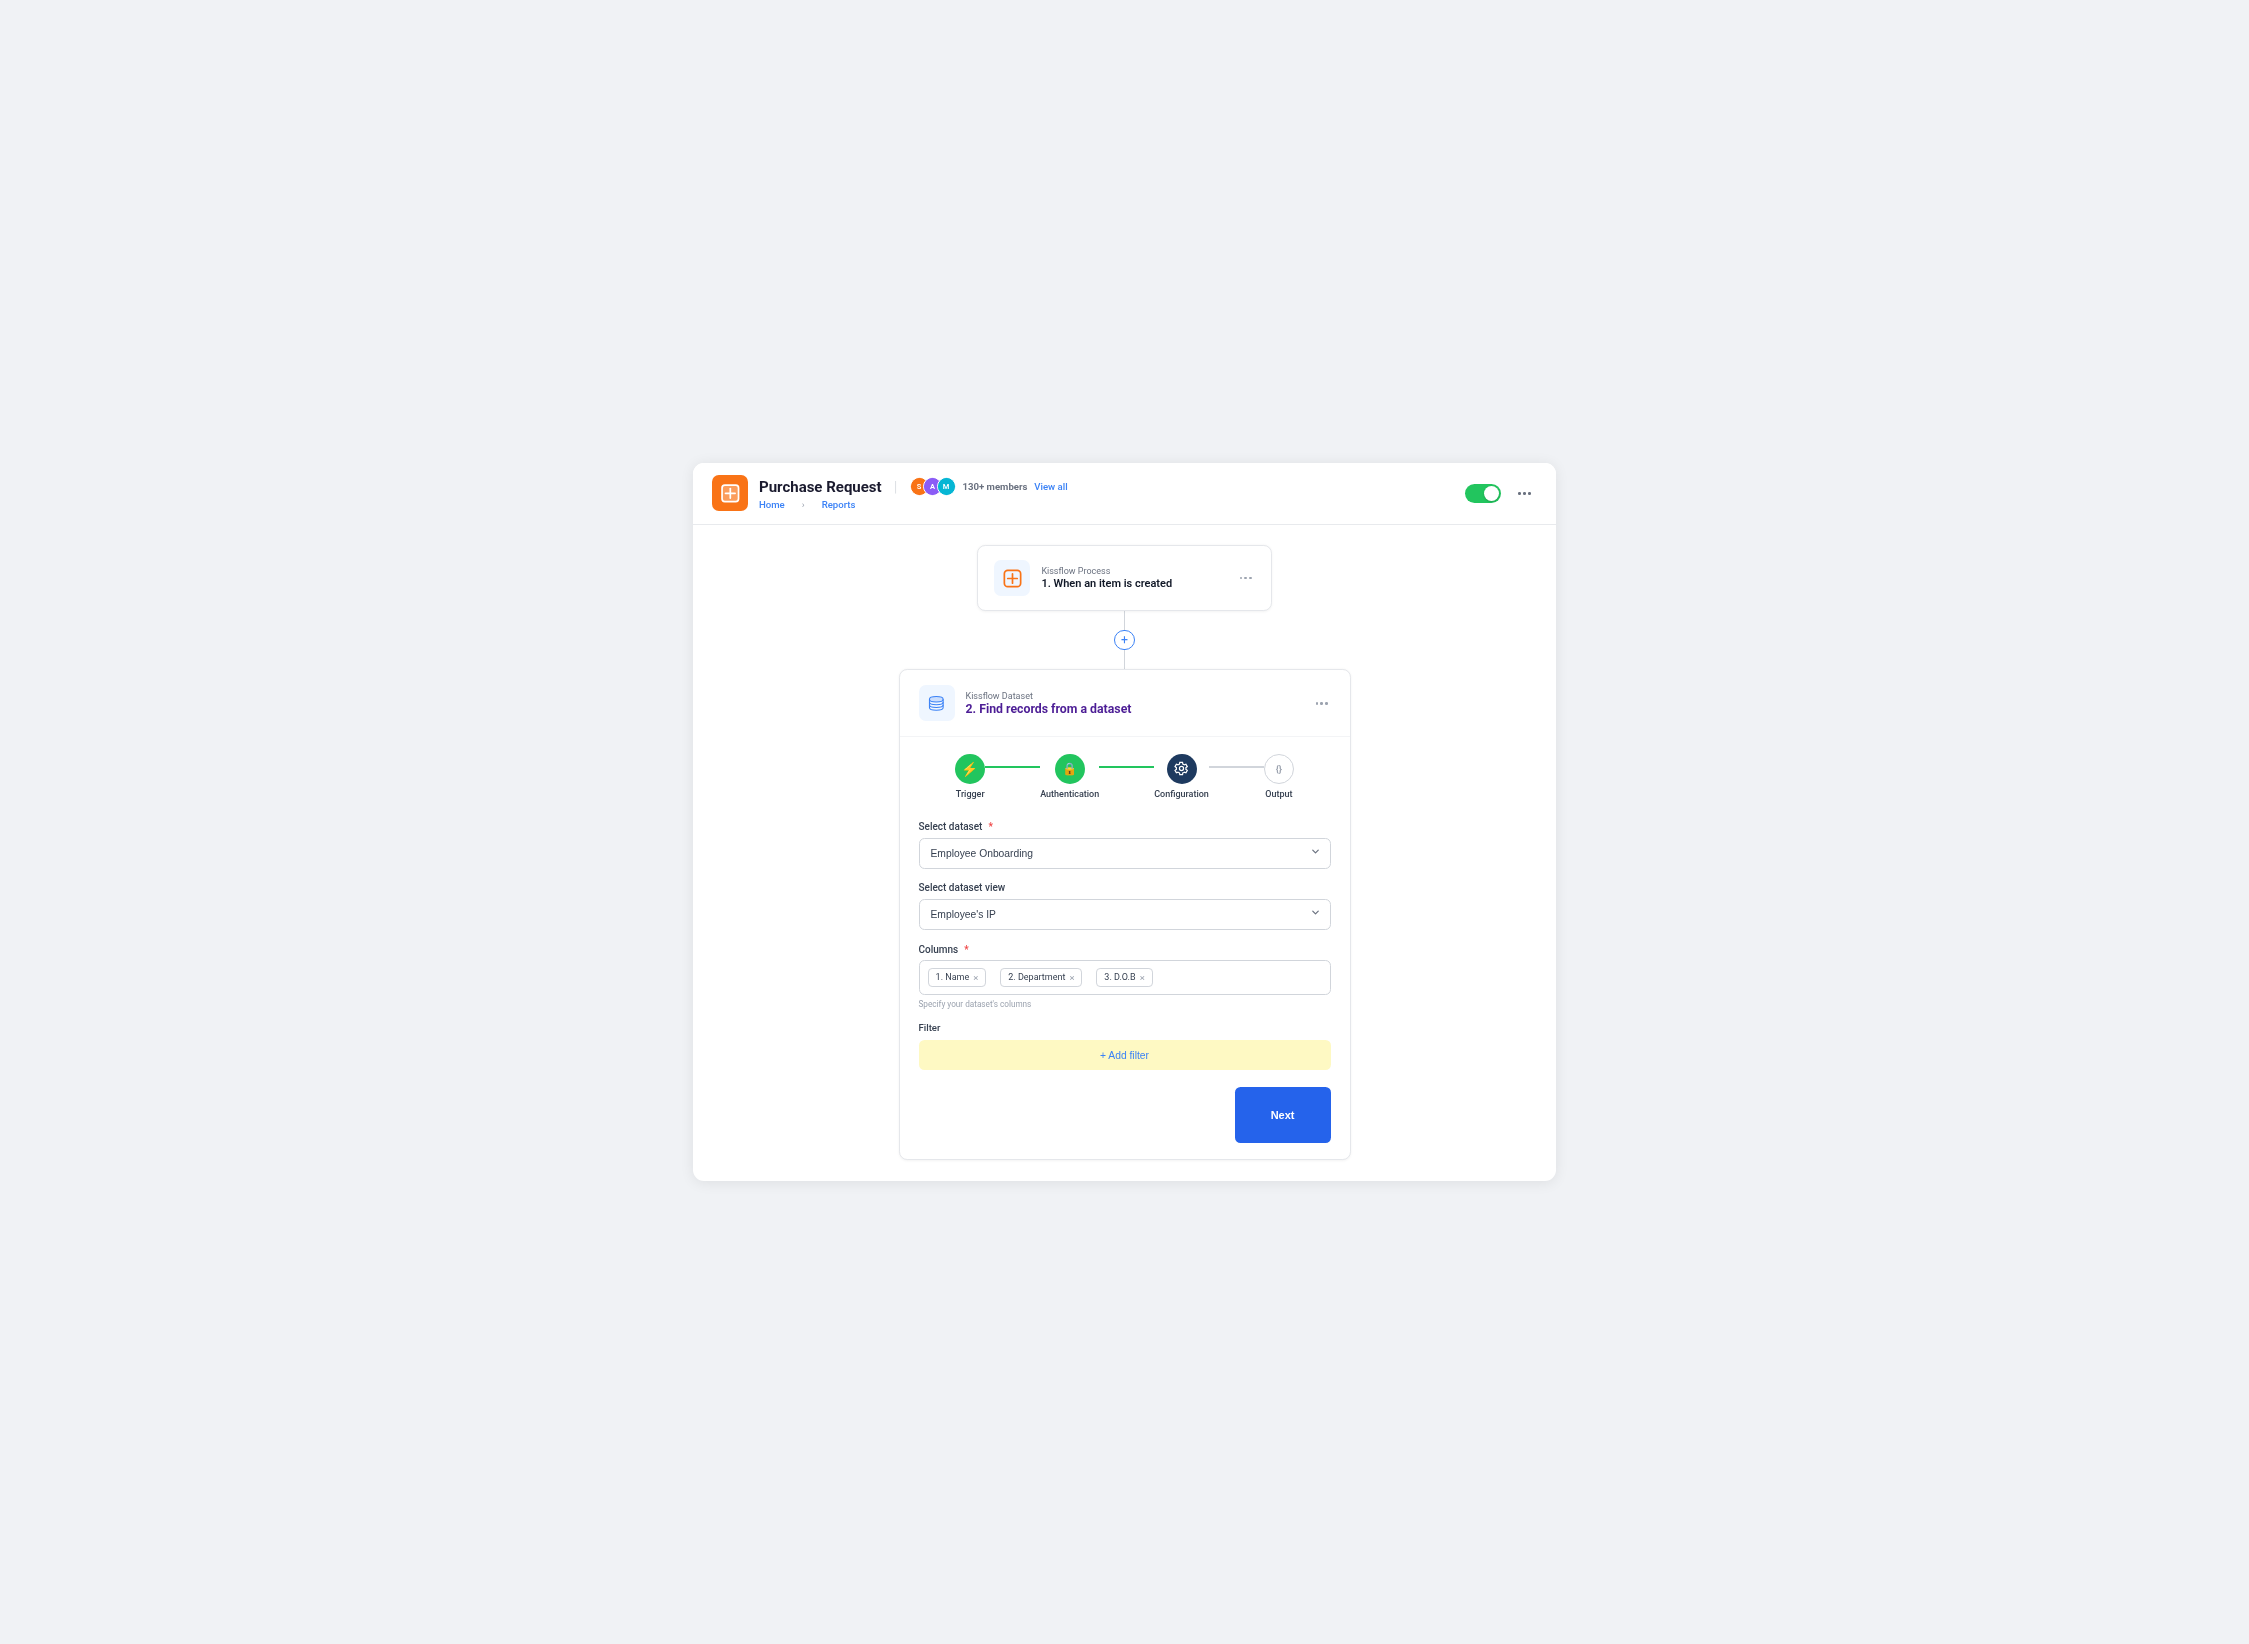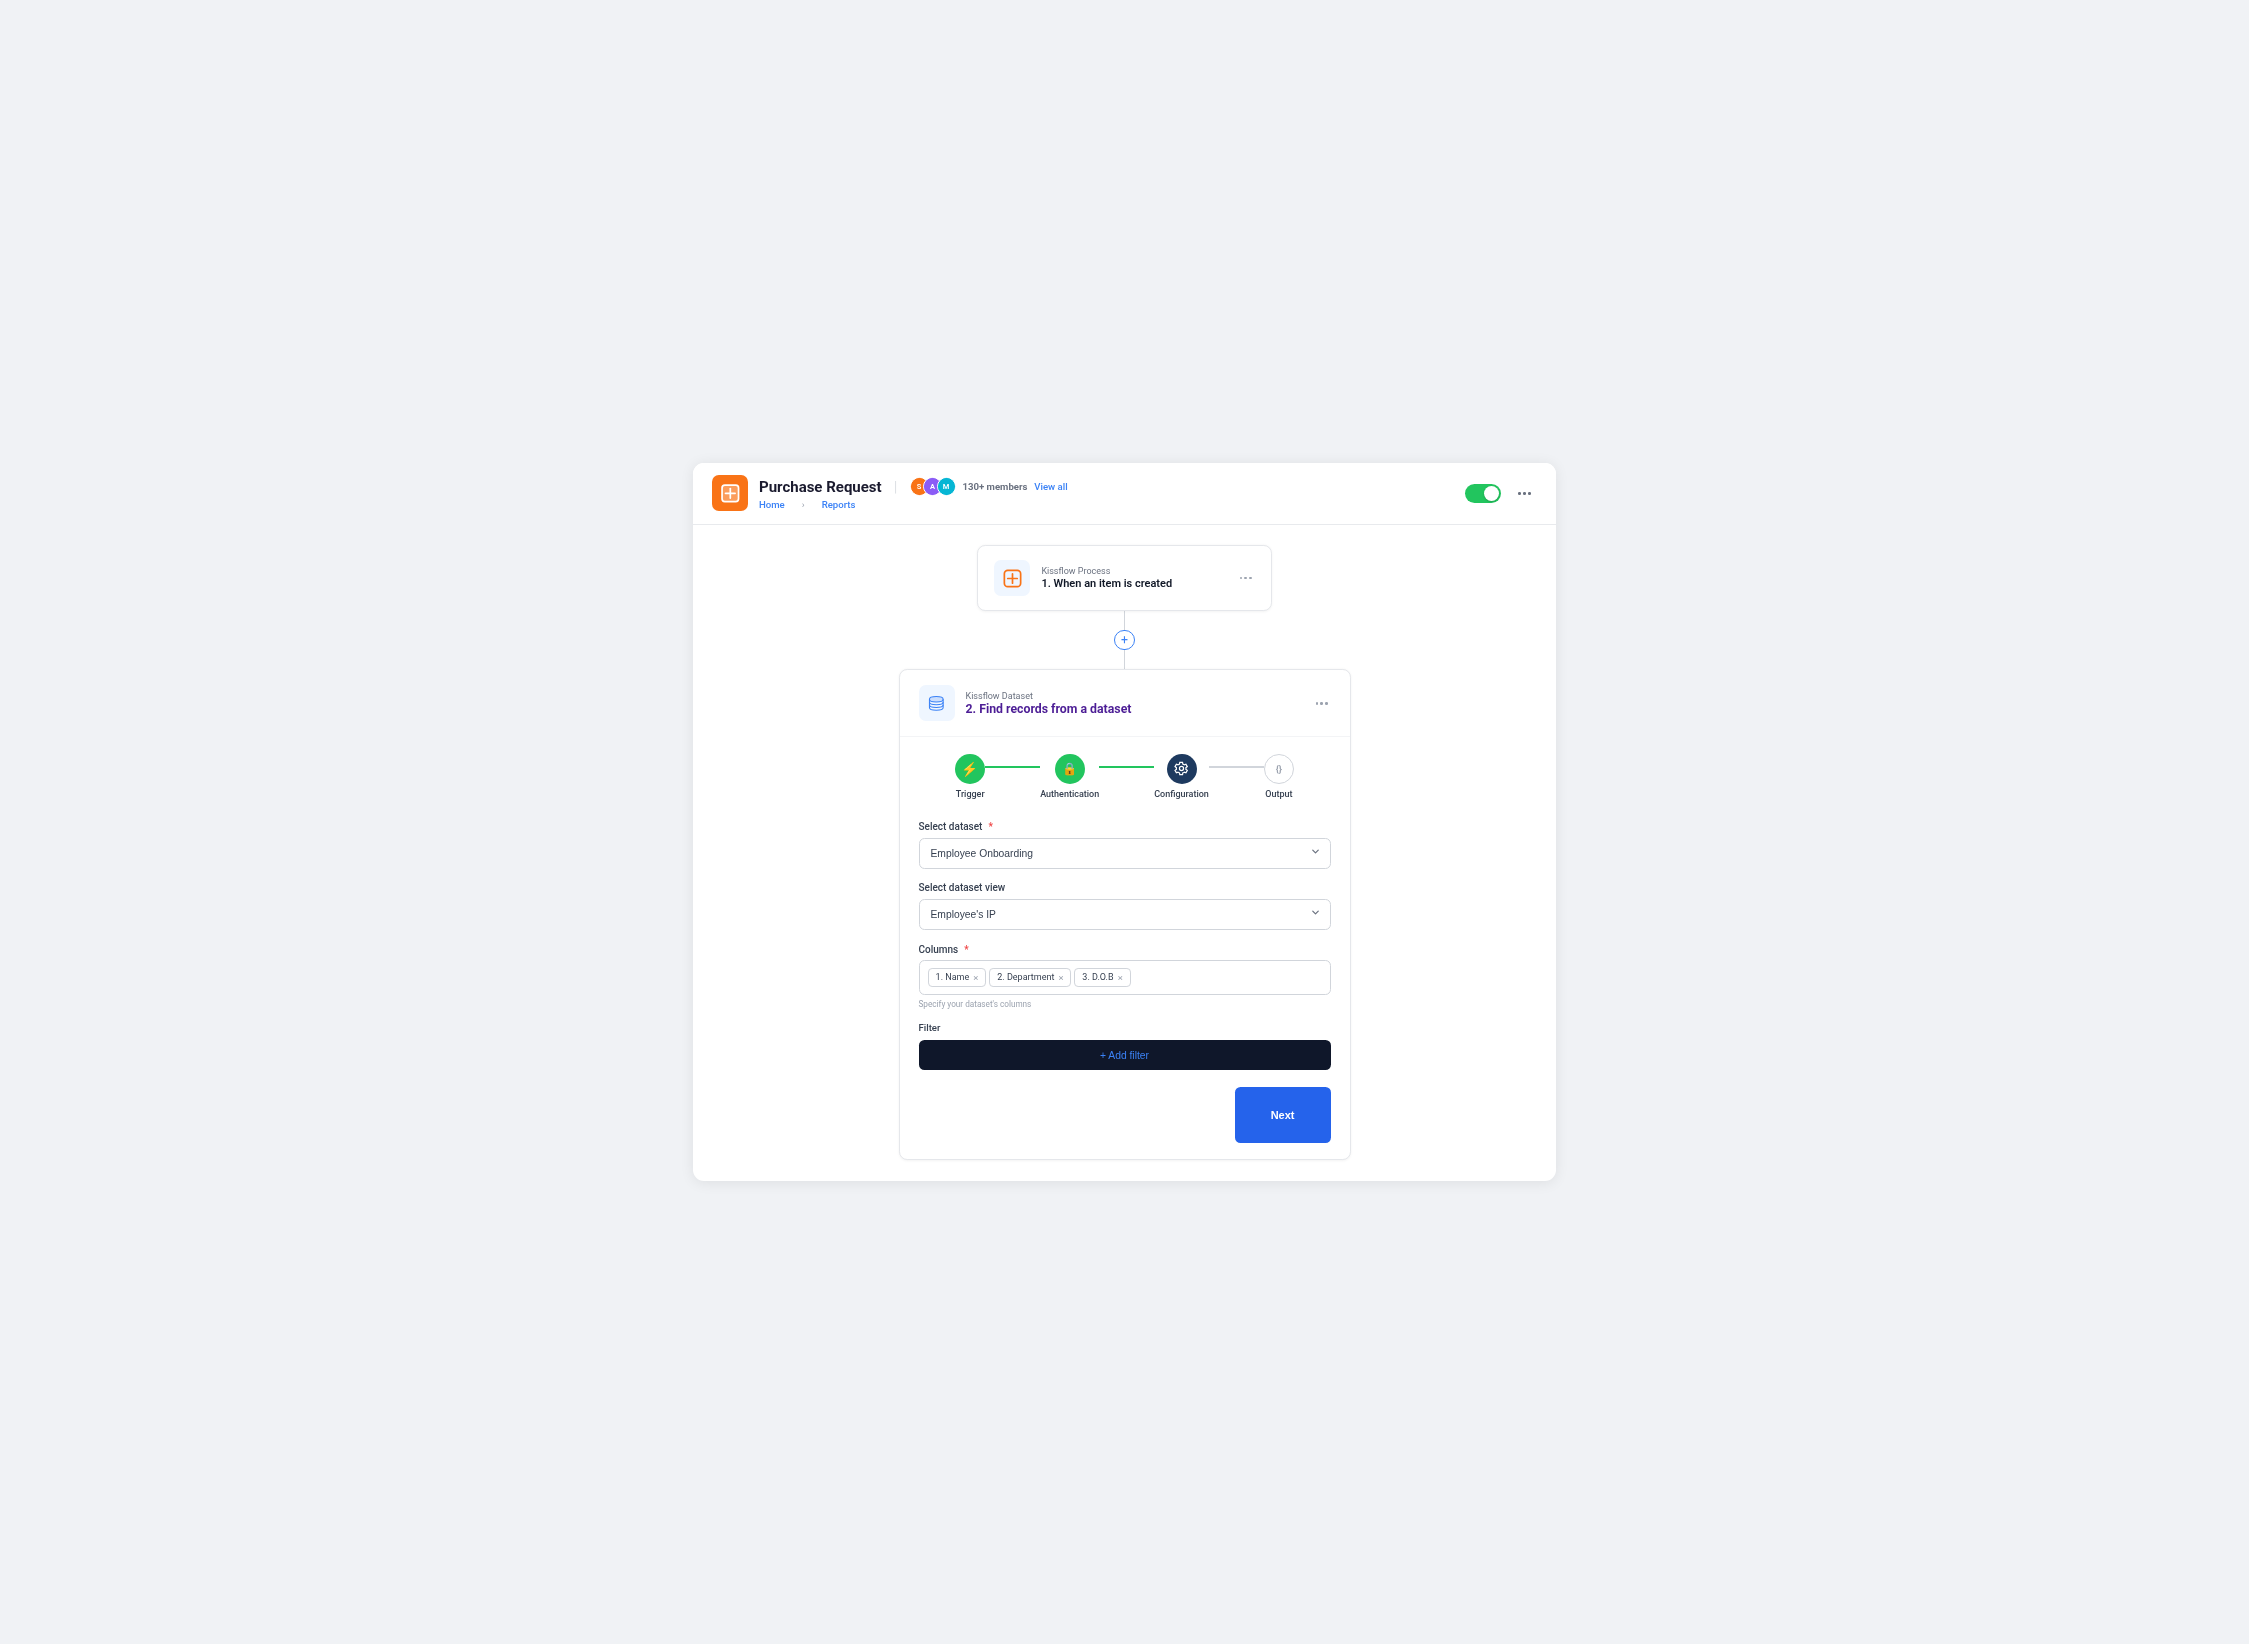--- a/index.html
+++ b/index.html
@@ -358,21 +358,21 @@
       pointer-events: none;
       color: #6b7280;
     }
     
     .chips-container {
       border: 0.7px solid #d1d5db;
       border-radius: 5.5px;
       padding: 6.9px 8.2px;
       display: flex;
       flex-wrap: wrap;
-      gap: 3px;
+      gap: 14px;
       min-height: 33px;
       background: #fff;
     }
     .chip {
       display: flex;
       align-items: center;
       gap: 4.1px;
       background: #fff;
       border: 0.7px solid #d1d5db;
       border-radius: 4.1px;
@@ -398,21 +398,21 @@
       margin-top: 2.7px;
     }
     .filter-label {
       font-size: 9.6px;
       color: #374151;
       font-weight: 500;
       margin-bottom: 6.9px;
     }
     .add-filter-btn {
       width: 100%;
-      background: #0f172a;
+      background: #fef9c3;
       border: none;
       border-radius: 5.5px;
       padding: 9.6px;
       font-size: 10.3px;
       color: #3b82f6;
       cursor: pointer;
       text-align: center;
       font-weight: 500;
     }
     

